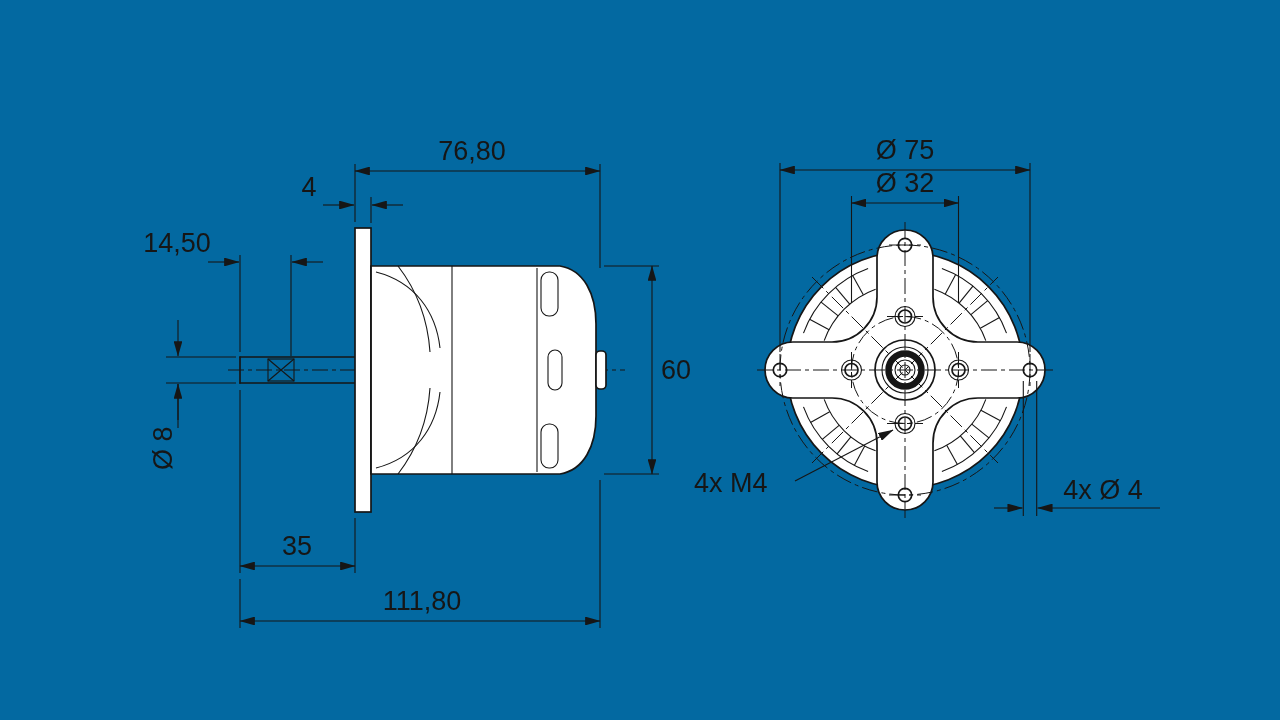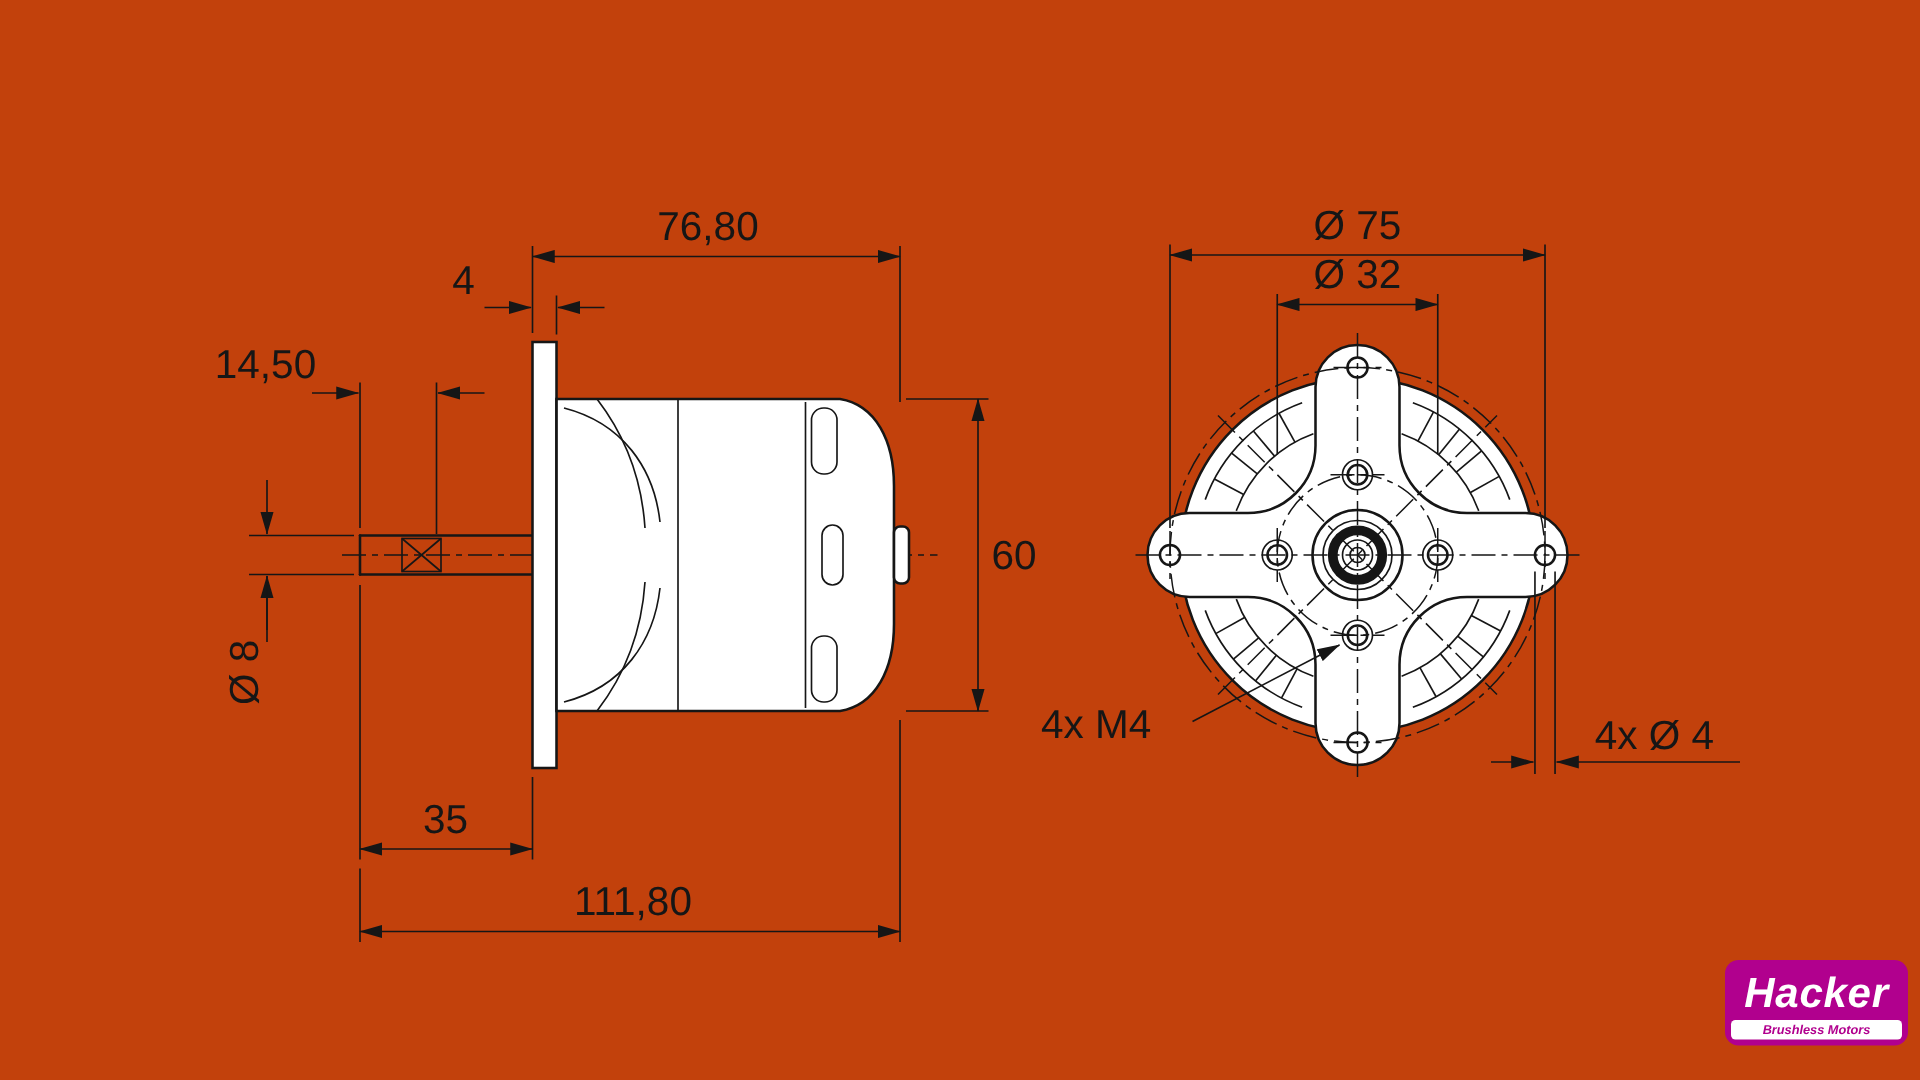--- a/index.html
+++ b/index.html
@@ -1,16 +1,16 @@
 <!DOCTYPE html>
 <html><head>
 <meta charset="utf-8">
 <style>
   html,body{margin:0;padding:0;background:#fff;}
-  .sheet{position:relative;width:1280px;height:720px;background:#c2410c;overflow:hidden;
+  .sheet{position:relative;width:1280px;height:720px;background:#0369a1;overflow:hidden;
          font-family:"Liberation Sans", sans-serif;}
   svg text{font-family:"Liberation Sans", sans-serif;font-size:27px;fill:#161616;}
   .obj{stroke:#161616;stroke-width:1.7;fill:none;stroke-linecap:round;}
   .objf{stroke:#161616;stroke-width:1.7;fill:#ffffff;}
   .thin{stroke:#161616;stroke-width:1.1;fill:none;}
   .dim{stroke:#161616;stroke-width:1.1;fill:none;}
   .cl{stroke:#161616;stroke-width:1;fill:none;stroke-dasharray:16 4 4 4;}
   .logo{position:absolute;left:1150px;top:640px;width:122px;height:57px;border-radius:9px;
         display:flex;flex-direction:column;box-sizing:border-box;padding:3px 4px 4px 4px;}
   .logo .brand{flex:1;color:#fff;font-weight:bold;font-style:italic;font-size:28px;
@@ -225,17 +225,13 @@
       <line class="dim" x1="1023.3" y1="381" x2="1023.3" y2="516"></line>
       <line class="dim" x1="1036.7" y1="381" x2="1036.7" y2="516"></line>
       <line class="dim" x1="994" y1="508" x2="1022.3" y2="508" marker-end="url(#arr)"></line>
       <line class="dim" x1="1160" y1="508" x2="1037.7" y2="508" marker-end="url(#arr)"></line>
       <text text-anchor="middle" x="1103" y="499">4x  Ø 4</text>
     </g>
   </g>
 </svg>
 
 
-<div class="logo" style="background:#b1008e;">
-  <div class="brand">Hacker</div>
-  <div class="strip" style="color:#b1008e;">Brushless Motors</div>
 </div>
-</div>
 
 </body></html>

